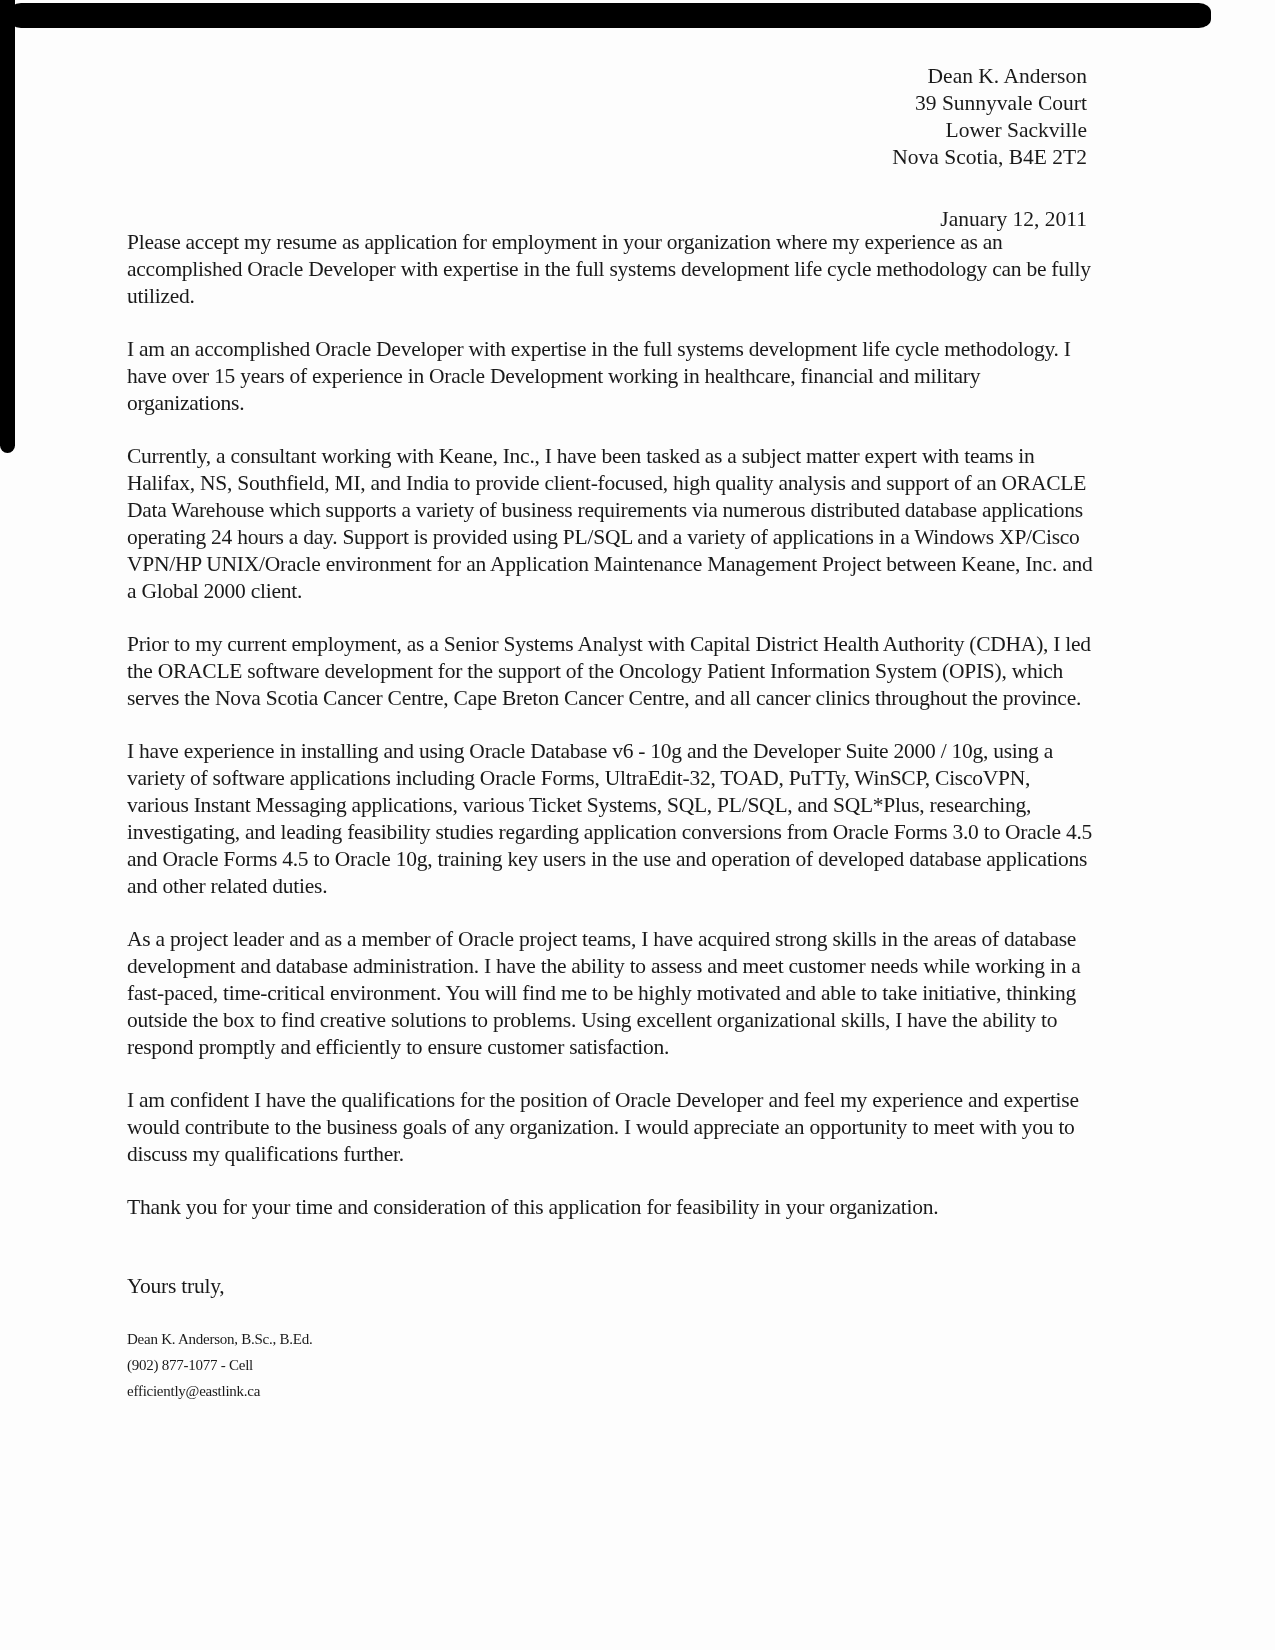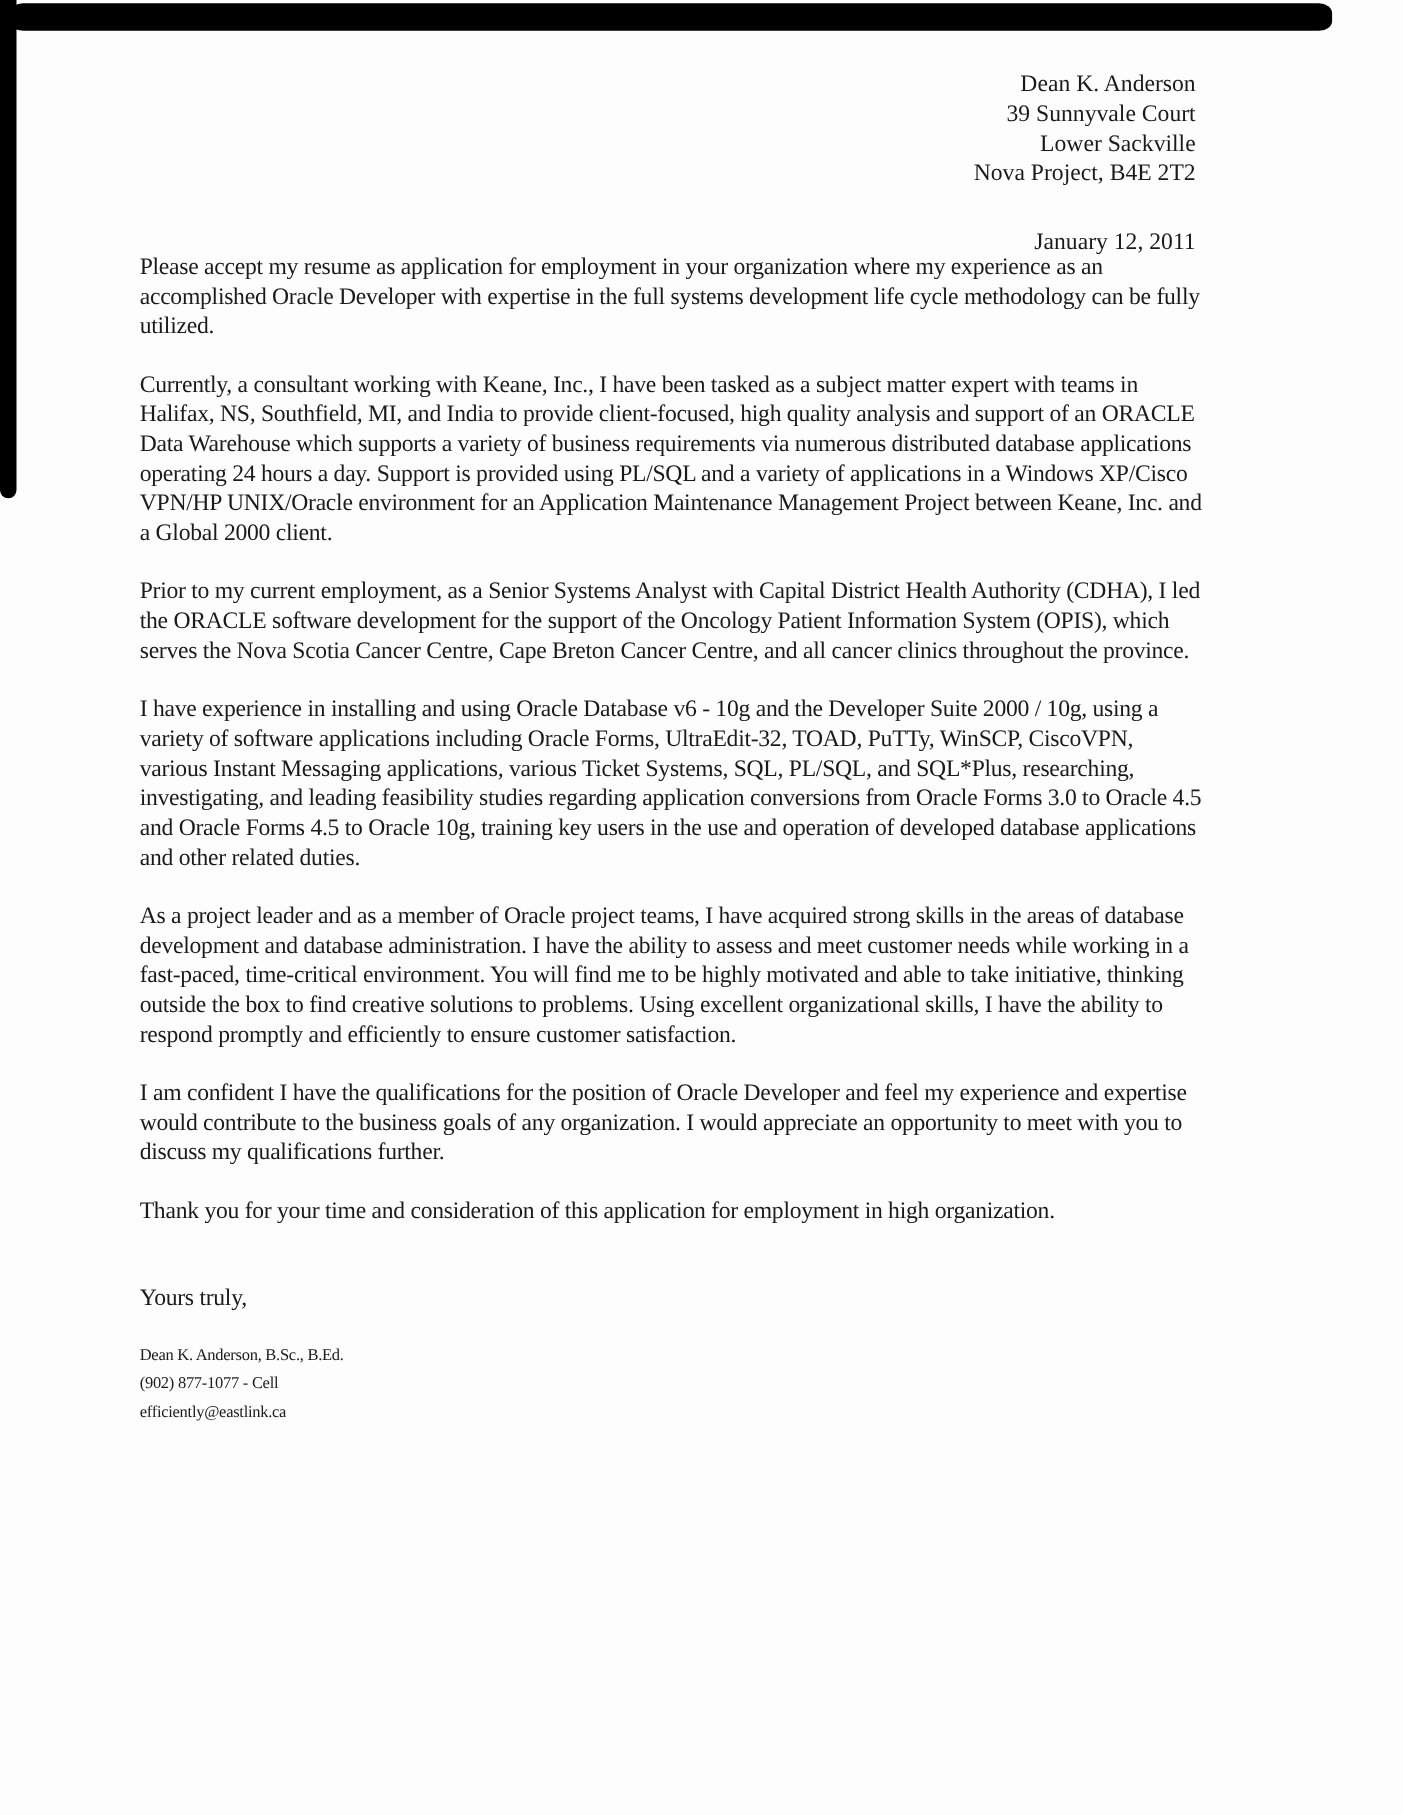--- a/index.html
+++ b/index.html
@@ -60,33 +60,34 @@
 
 <div class="page">
 
   <div class="artifact artifact-top"></div>
   <div class="artifact artifact-left"></div>
 
   <div class="sender">
     <div>Dean K. Anderson</div>
     <div>39 Sunnyvale Court</div>
     <div>Lower Sackville</div>
-    <div>Nova Project, B4E 2T2</div>
+    <div>Nova Scotia, B4E 2T2</div>
   </div>
 
   <div class="date">January 12, 2011</div>
 
   <div class="body">
     <p>Please accept my resume as application for employment in your organization where my experience as an accomplished Oracle Developer with expertise in the full systems development life cycle methodology can be fully utilized.</p>
+    <p>I am an accomplished Oracle Developer with expertise in the full systems development life cycle methodology.  I have over 15 years of experience in Oracle Development working in healthcare, financial and military organizations.</p>
     <p>Currently, a consultant working with Keane, Inc., I have been tasked as a subject matter expert with teams in Halifax, NS, Southfield, MI, and India to provide client-focused, high quality analysis and support of an ORACLE Data Warehouse which supports a variety of business requirements via numerous distributed database applications operating 24 hours a day.  Support is provided using PL/SQL and a variety of applications in a Windows XP/Cisco VPN/HP UNIX/Oracle environment for an Application Maintenance Management Project between Keane, Inc. and a Global 2000 client.</p>
     <p>Prior to my current employment, as a Senior Systems Analyst with Capital District Health Authority (CDHA), I led the ORACLE software development for the support of the Oncology Patient Information System (OPIS), which serves the Nova Scotia Cancer Centre, Cape Breton Cancer Centre, and all cancer clinics throughout the province.</p>
     <p>I have experience in installing and using Oracle Database v6 - 10g and the Developer Suite 2000 / 10g, using a variety of software applications including Oracle Forms, UltraEdit-32, TOAD, PuTTy, WinSCP, CiscoVPN, various Instant Messaging applications, various Ticket Systems, SQL, PL/SQL, and SQL*Plus, researching, investigating, and leading feasibility studies regarding application conversions from Oracle Forms 3.0 to Oracle 4.5 and Oracle Forms 4.5 to Oracle 10g, training key users in the use and operation of developed database applications and other related duties.</p>
     <p>As a project leader and as a member of Oracle project teams, I have acquired strong skills in the areas of database development and database administration. I have the ability to assess and meet customer needs while working in a fast-paced, time-critical environment.  You will find me to be highly motivated and able to take initiative, thinking outside the box to find creative solutions to problems.  Using excellent organizational skills, I have the ability to respond promptly and efficiently to ensure customer satisfaction.</p>
     <p>I am confident I have the qualifications for the position of Oracle Developer and feel my experience and expertise would contribute to the business goals of any organization.  I would appreciate an opportunity to meet with you to discuss my qualifications further.</p>
-    <p>Thank you for your time and consideration of this application for employment in high organization.</p>
+    <p>Thank you for your time and consideration of this application for feasibility in your organization.</p>
     <p class="closing">Yours truly,</p>
 
     <div class="signature">
       <div>Dean K. Anderson, B.Sc., B.Ed.</div>
       <div>(902) 877-1077 - Cell</div>
       <div>efficiently@eastlink.ca</div>
     </div>
   </div>
 
 </div>

